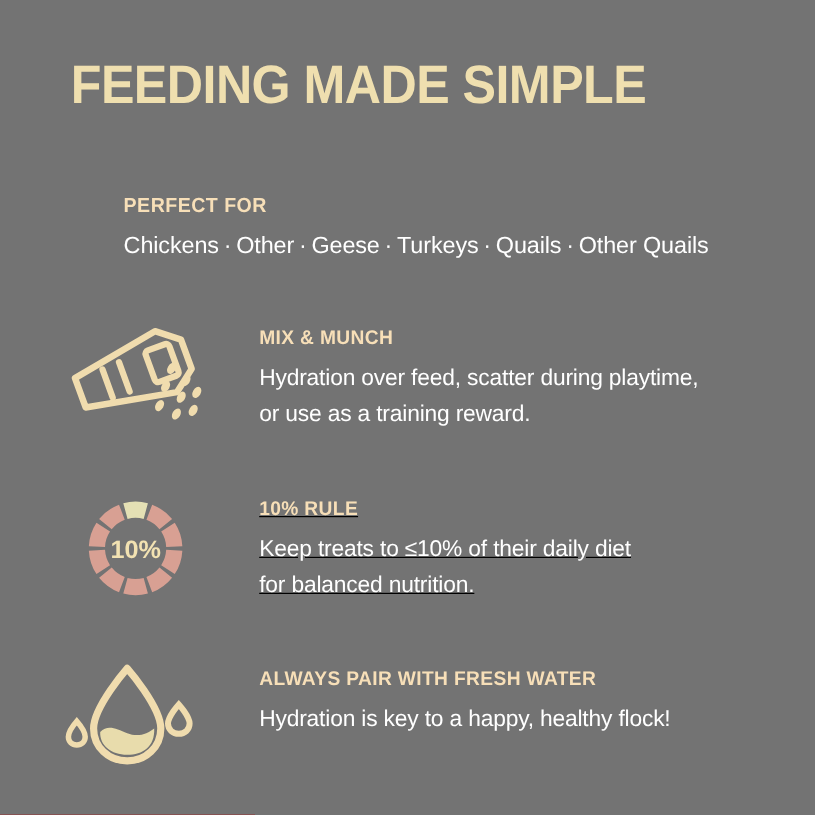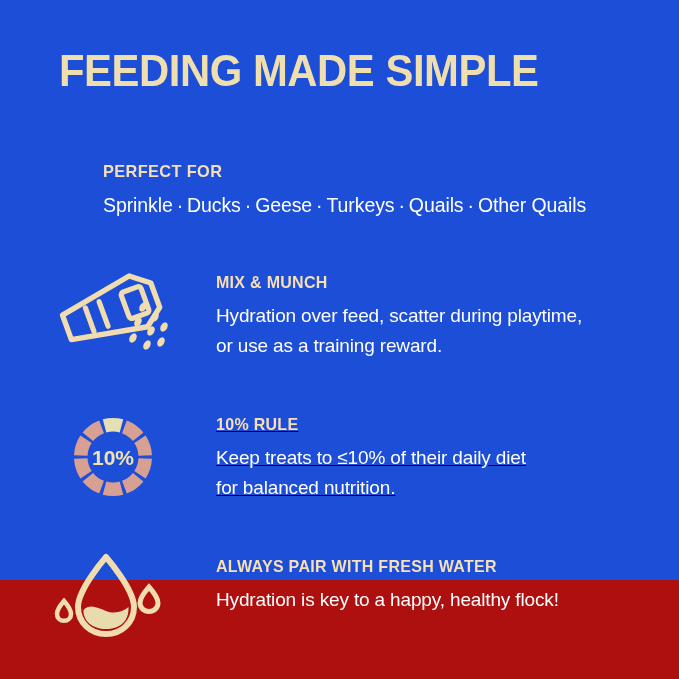--- a/index.html
+++ b/index.html
@@ -10,22 +10,22 @@
     width: 679px;
     height: 679px;
     background: #AE1010;
     font-family: "Liberation Sans", sans-serif;
     overflow: hidden;
     position: relative;
   }
   .page {
     position: relative;
     width: 679px;
-    height: 580px;
-    background: #1d4ed8;
+    height: 679px;
+    background: #737373;
   }
 
   
   .header {
     position: absolute;
     left: 59px;
     top: 48px;
     width: 600px;
   }
   .main-title {
@@ -136,21 +136,21 @@
 <body>
 
 <div class="page">
 
   <div class="header">
     <div class="main-title">FEEDING MADE SIMPLE</div>
   </div>
 
   <div class="perfect-block">
     <div class="perfect-label">PERFECT FOR</div>
-    <div class="perfect-list"><span>Sprinkle</span><span class="sep">·</span><span>Ducks</span><span class="sep">·</span><span>Geese</span><span class="sep">·</span><span>Turkeys</span><span class="sep">·</span><span>Quails</span><span class="sep">·</span><span>Other Quails</span></div>
+    <div class="perfect-list"><span>Chickens</span><span class="sep">·</span><span>Other</span><span class="sep">·</span><span>Geese</span><span class="sep">·</span><span>Turkeys</span><span class="sep">·</span><span>Quails</span><span class="sep">·</span><span>Other Quails</span></div>
   </div>
 
   <div class="feature" id="feature-0">
     <div class="feature-icon">
       <svg width="140" height="110" viewBox="0 0 140 110">
         <g transform="rotate(-20 62 52)">
           <path d="M18,34 L94,20 L112,34 L112,60 L94,74 L18,60 Z" fill="none" stroke="#F0DCAE" stroke-width="5.4" stroke-linejoin="round" stroke-linecap="round"></path>
           <rect x="80" y="33" width="21" height="28" rx="3" fill="none" stroke="#F0DCAE" stroke-width="5.2"></rect>
           <line x1="42" y1="35" x2="42" y2="60" stroke="#F0DCAE" stroke-width="5.2" stroke-linecap="round"></line>
           <line x1="57" y1="34" x2="57" y2="60" stroke="#F0DCAE" stroke-width="5.2" stroke-linecap="round"></line>

